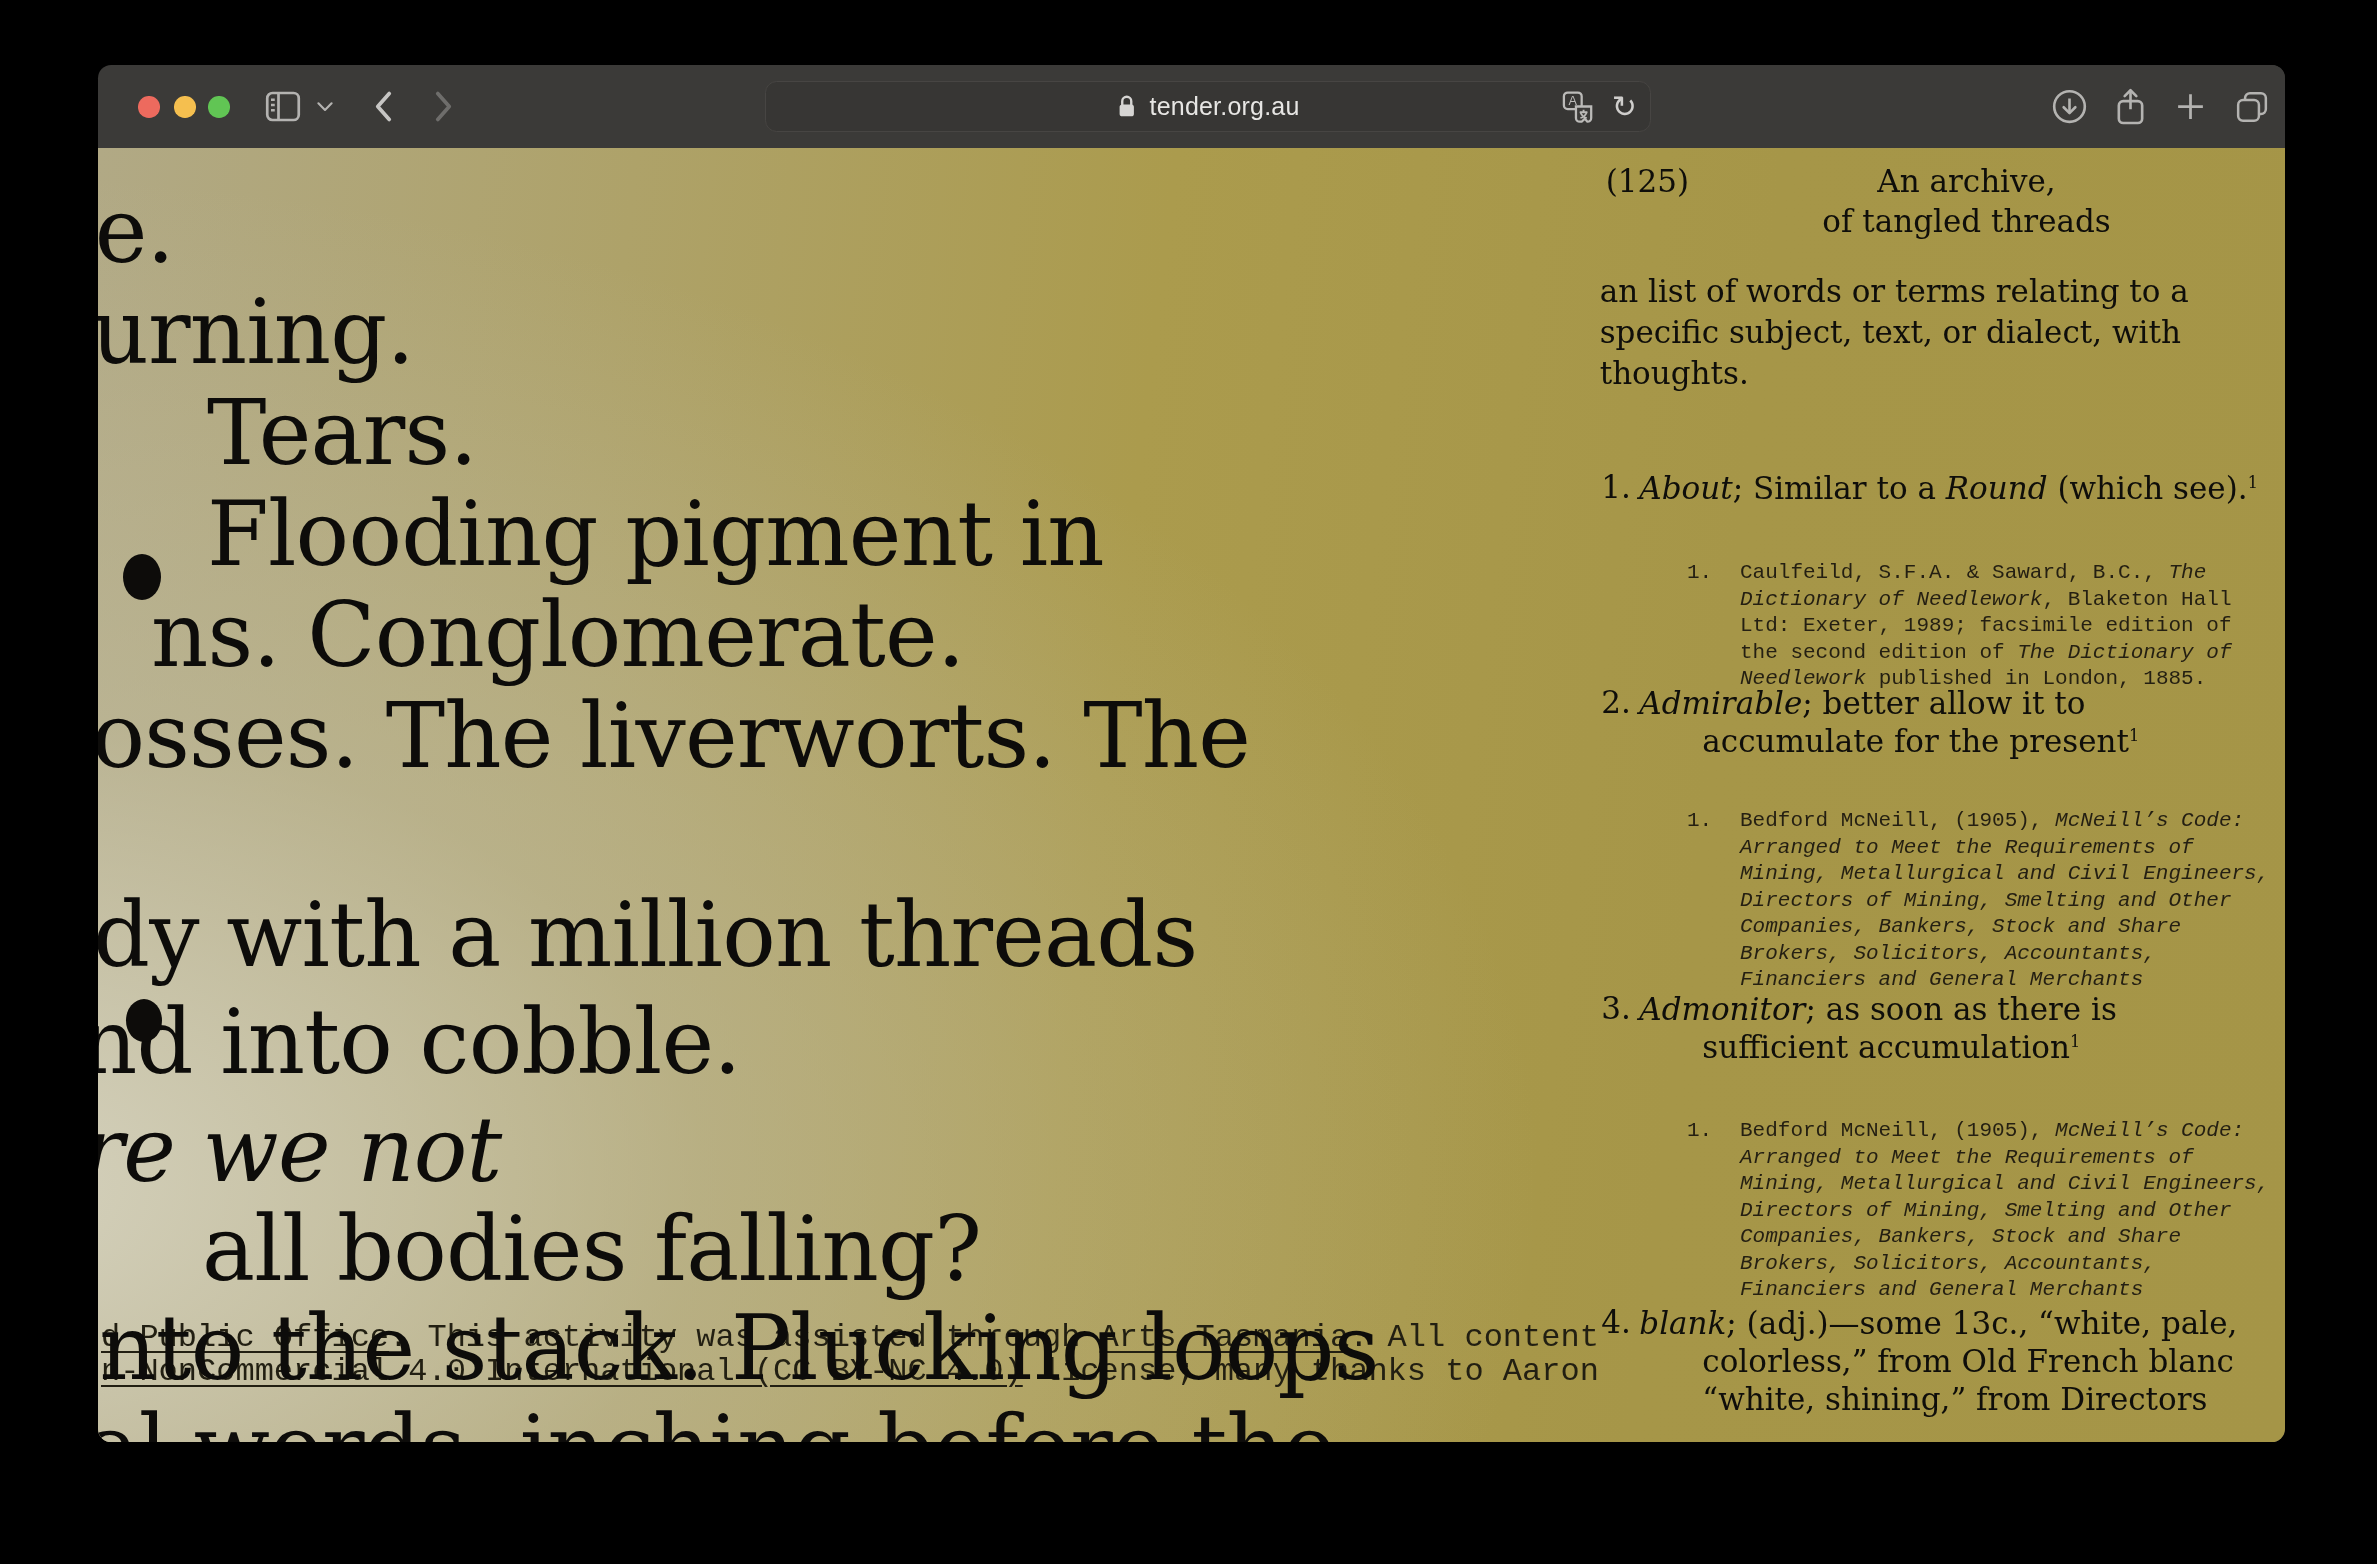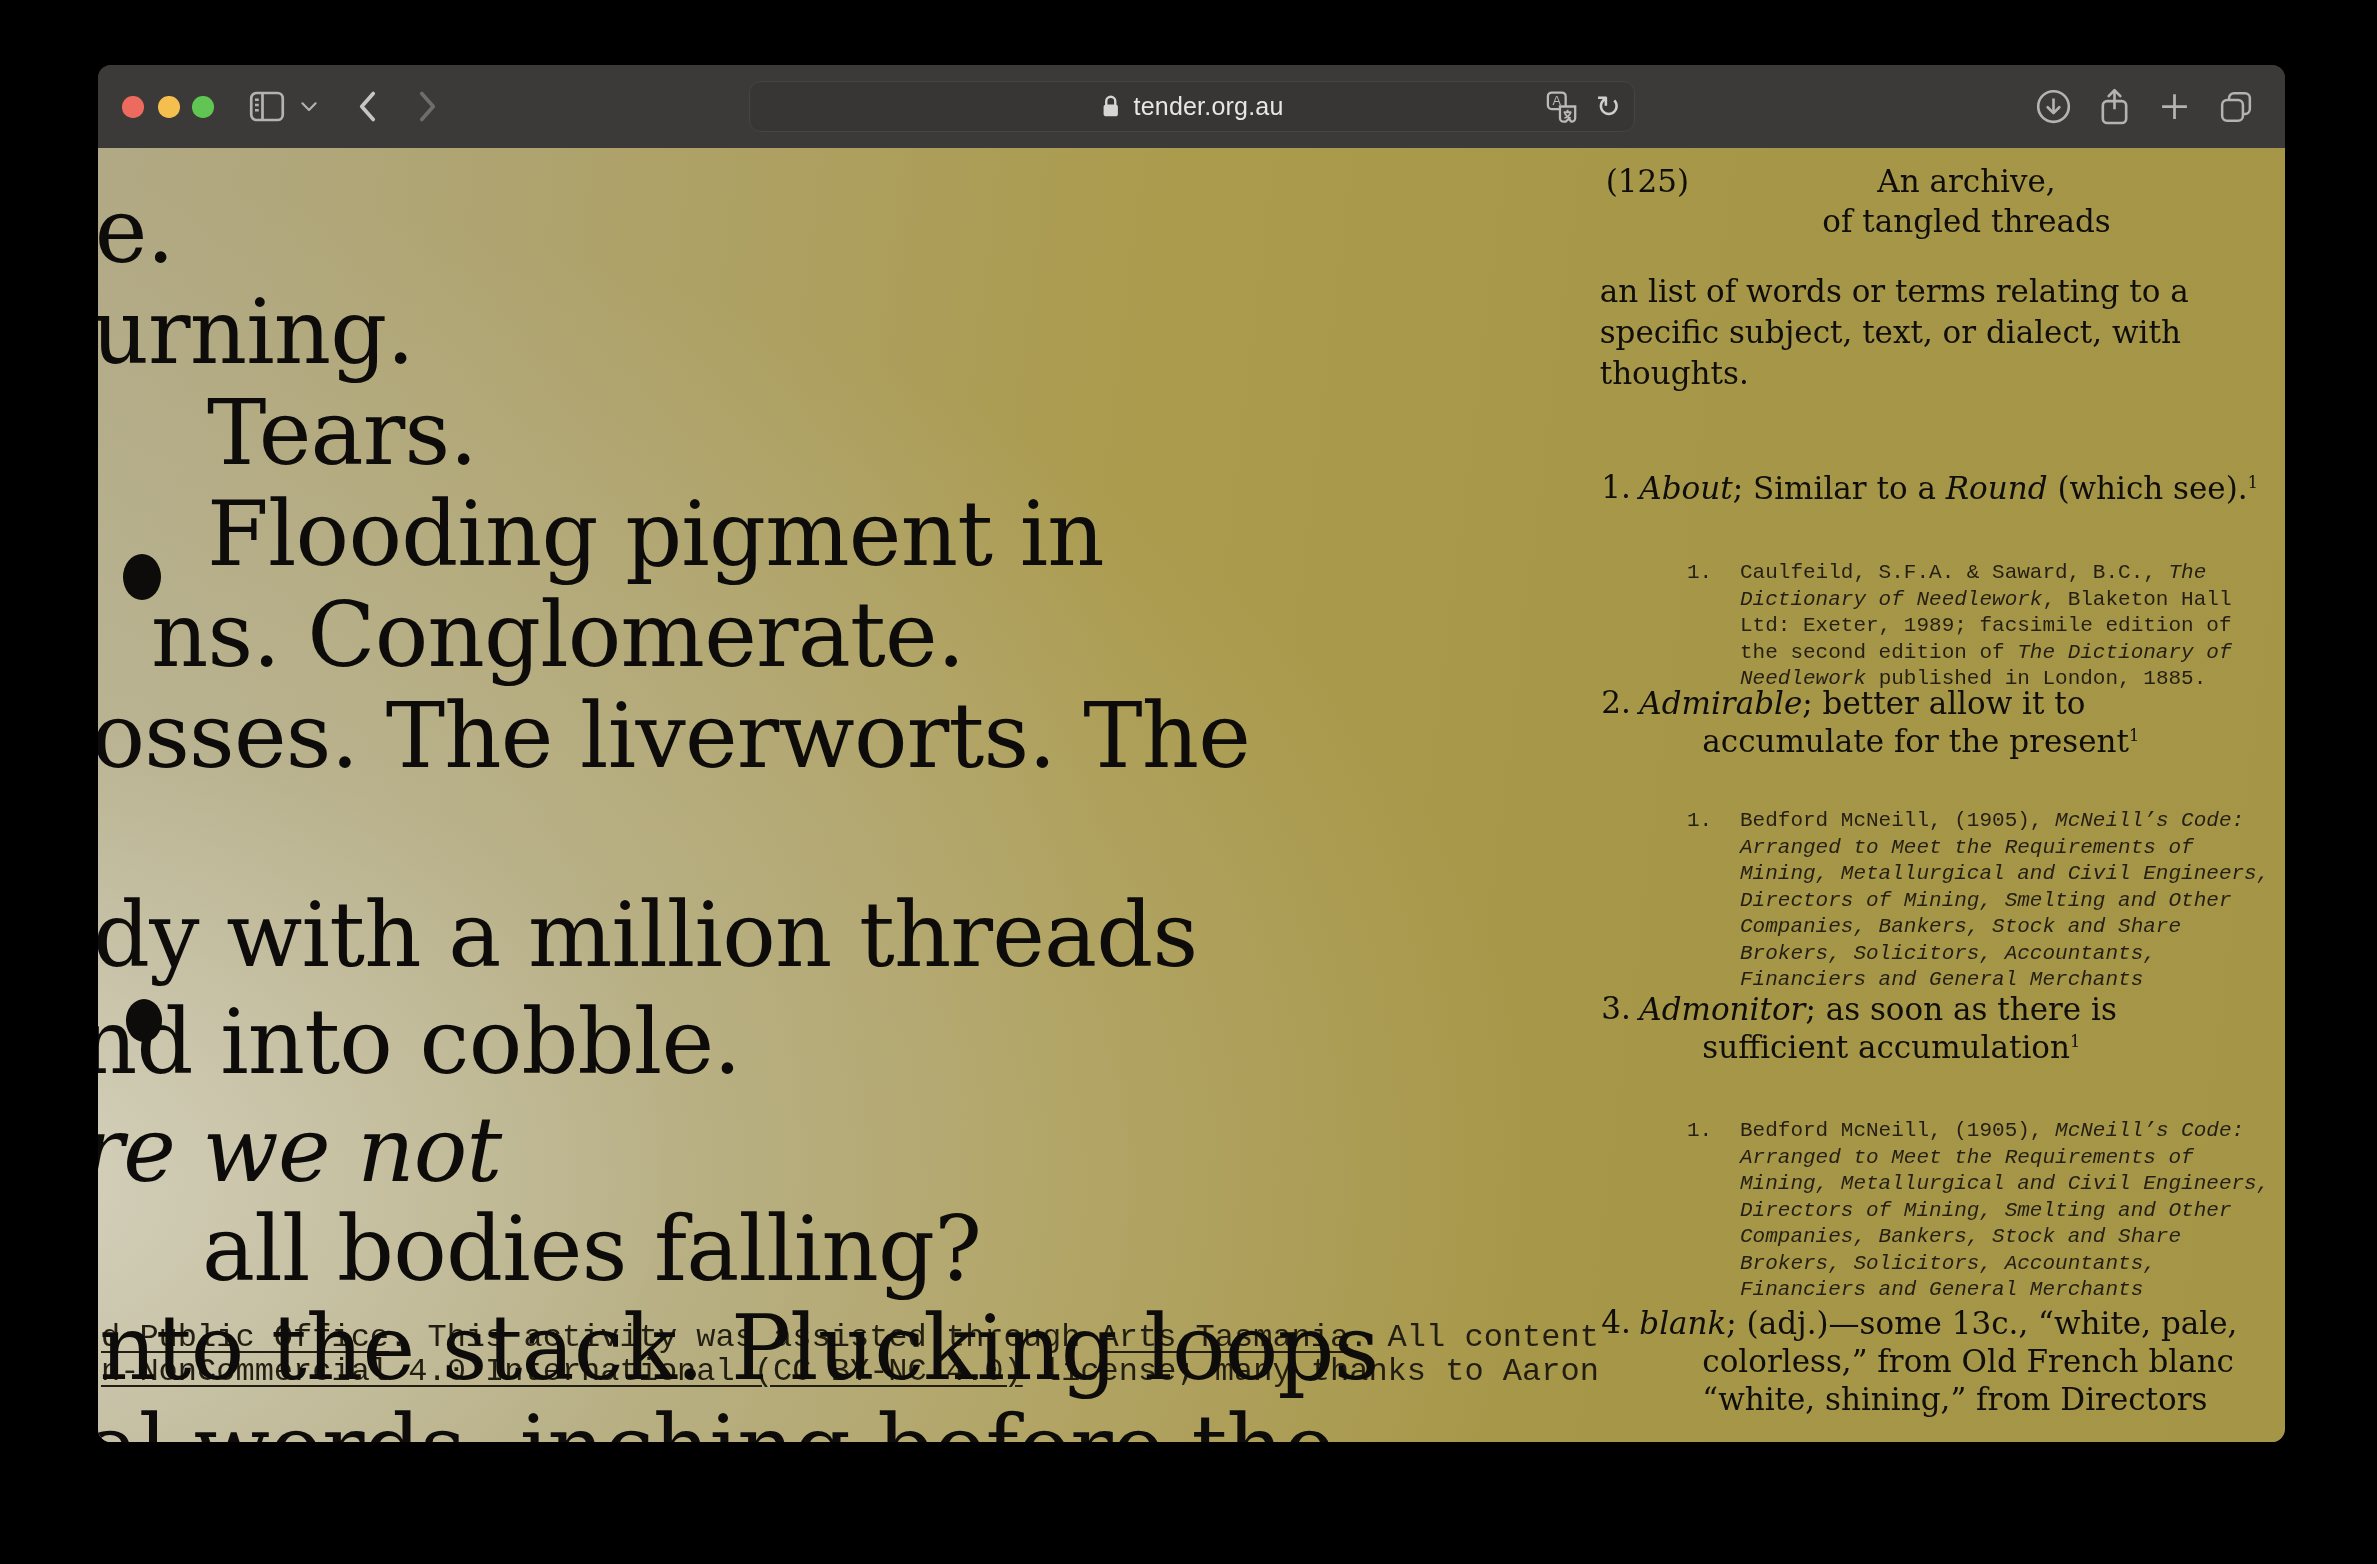--- a/index.html
+++ b/index.html
@@ -5,21 +5,21 @@
   * { margin:0; padding:0; box-sizing:border-box; }
   html,body { width:2377px; height:1565px; background:#000; overflow:hidden;
               font-family:"Liberation Sans", sans-serif; }
 
   
   .window { position:absolute; left:98px; top:65px; width:2187px; height:1377px;
             border-radius:13.2px; overflow:hidden; background:#3b3a38;
             box-shadow:0 16.6px 50px rgba(0,0,0,.6); }
 
   
-  .toolbar { position:absolute; left:0; top:0; width:100%; height:71px; background:#3b3a38; }
+  .toolbar { position:absolute; left:16px; top:0; width:100%; height:71px; background:#3b3a38; }
   .traffic { position:absolute; top:31px; width:21.5px; height:21.5px; border-radius:50%; }
   .t-red   { left:24px; }
   .t-yellow{ left:60px; }
   .t-green { left:94px; }
   .tb-btn { position:absolute; top:20px; width:43px; height:43px; display:flex;
             align-items:center; justify-content:center; }
   .tb-btn svg { display:block; }
   .urlbar { position:absolute; left:651px; top:15.7px; width:886px; height:51px;
             background:#373634; border:0.8px solid #474543; border-radius:11.6px;
             display:flex; align-items:center; justify-content:center; }

